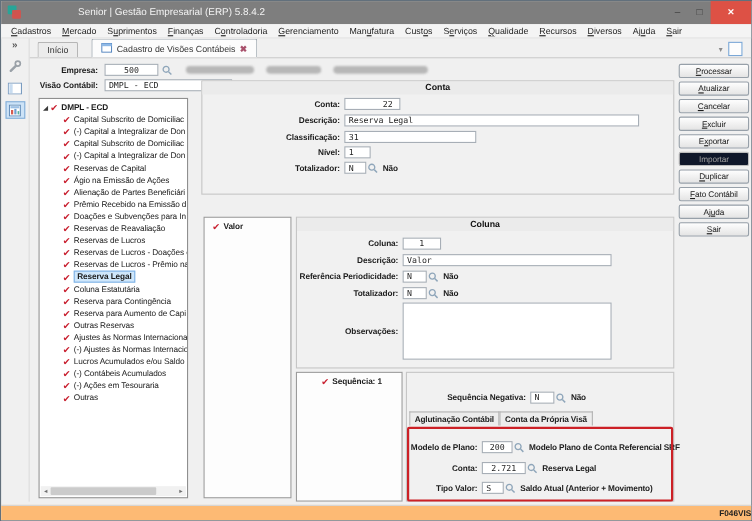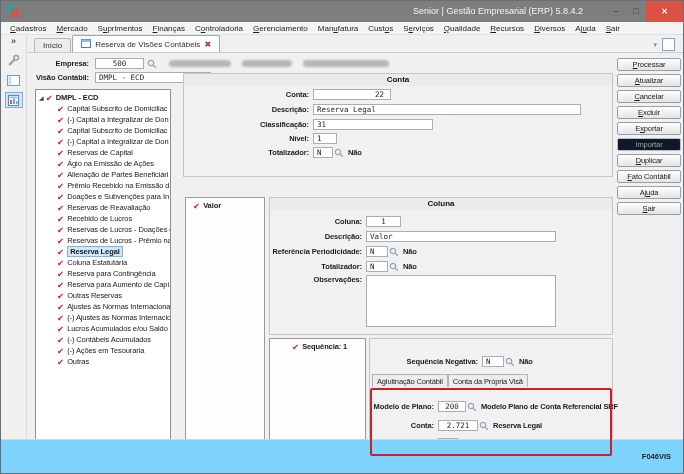--- a/index.html
+++ b/index.html
@@ -3,36 +3,36 @@
 <meta charset="utf-8">
 <style>
 *{box-sizing:border-box;margin:0;padding:0}
 body{margin:0;background:#fff;font-family:"Liberation Sans",sans-serif}
 .win{position:relative;width:684px;height:474px;background:#f0f0f0;border:1px solid #62707c;overflow:hidden}
 
 .titlebar{position:absolute;left:0;top:0;right:0;height:21px;background:#7e7e7e}
 .applogo{position:absolute;left:6px;top:4px;width:14px;height:13px}
 .applogo .sq1{position:absolute;left:0;top:0;width:8px;height:8px;background:#27a598;border-radius:1px}
 .applogo .sq2{position:absolute;left:4px;top:4px;width:8px;height:8px;background:#d8504a;border-radius:1px;opacity:.93}
-.title{position:absolute;left:70px;right:100px;top:0;height:36px;line-height:21px;text-align:right;color:#f4f4f4;font-size:9px;white-space:nowrap;overflow:hidden}
+.title{position:absolute;left:70px;right:100px;top:0;height:36px;line-height:21px;text-align:left;color:#f4f4f4;font-size:9px;white-space:nowrap;overflow:hidden}
 .tbbtn{position:absolute;top:0;height:20px;display:flex;align-items:center;justify-content:center;color:#3c3c3c;font-size:9px;cursor:default}
 #btn-min{right:58px;width:18px}
 #btn-max{right:38px;width:18px}
 #btn-close{right:0;width:37px;height:21px;background:#dd5145;color:#fff;font-size:8px;font-weight:bold}
 
 .menubar{position:absolute;left:0;top:21px;right:0;height:13px;background:#f4f4f4;border-bottom:1px solid #e2e2e2;display:flex;align-items:center;padding-left:4px}
 .menu-item{font-size:8px;color:#1d1d1d;padding:0 5px;white-space:nowrap}
 
 .sidebar{position:absolute;left:0;top:34px;width:26px;height:421px;border-right:1px solid #dcdcdc;display:flex;flex-direction:column;align-items:center}
 .chev{font-size:9px;color:#555;font-weight:bold;margin:1px 0 4px;line-height:10px}
 .icon16{width:18px;height:16px;display:flex;align-items:center;justify-content:center;margin:2px 0}
 .icon16.selected{background:#cde3f7;border:1px solid #84aed8}
 
 .tabstrip{position:absolute;left:26px;top:34px;right:0;height:18px;border-bottom:1px solid #cdcdcd;display:flex;align-items:flex-end;padding-left:7px}
-.tab{height:14px;display:flex;align-items:center;padding:0 8px;font-size:8px;color:#333;background:#ececec;border:1px solid #b6b6b6;border-bottom:none;border-radius:2px 2px 0 0;margin-right:1px;white-space:nowrap}
+.tab{height:14px;display:flex;align-items:center;padding:0 8px;font-size:8px;color:#333;background:#ececec;border:1px solid #b6b6b6;border-bottom:none;border-radius:2px 2px 0 0;margin-right:12px;white-space:nowrap}
 .tab.active{height:17px;background:#fcfcfc;border-color:#9fa8b0;gap:4px}
 .tabclose{color:#a8506b;font-size:8px;font-weight:bold}
 .tcaret{position:absolute;right:26px;top:6px;font-size:7px;color:#8b8b8b}
 .tsquare{position:absolute;right:8px;top:3px;width:13px;height:13px;background:#fdfdfd;border:1px solid #7aa7d6}
 
 .hrow{position:absolute;display:flex;align-items:center;height:13px;left:30px;gap:2px}
 .lbl{font-size:7.5px;font-weight:bold;color:#1c1c1c;text-align:right;white-space:nowrap;flex:none;letter-spacing:-.1px;margin-right:4px}
 .fld{height:11px;background:#fff;border:1px solid #a7aeb6;font-family:"DejaVu Sans Mono",monospace;font-size:7.5px;color:#1f1f1f;display:flex;align-items:center;padding:0 3px;flex:none;white-space:nowrap;overflow:hidden}
 .ar{justify-content:flex-end;padding-right:6px}
 .ac{justify-content:center}
@@ -62,28 +62,28 @@
 .lw92{width:92px}
 .lw108{width:108px}
 .lw64{width:64px}
 .ta{background:#fff;border:1px solid #a7aeb6;flex:none}
 
 .panel{position:absolute;background:#fdfdfd;border:1px solid #9b9b9b}
 .prow{display:flex;align-items:center;height:13px;padding-top:2px}
 .plabel{font-size:7.5px;font-weight:bold;color:#1b1b1b;letter-spacing:-.1px}
 
 .ctabs{position:absolute;left:2px;right:2px;top:33px;height:15px;display:flex;align-items:flex-end;overflow:hidden}
-.ctab{height:13px;display:flex;align-items:center;padding:0 4px;font-size:7.5px;font-weight:normal;color:#222;background:#ededed;border:1px solid #b2b2b2;border-bottom:none;white-space:nowrap;flex:none;letter-spacing:-.15px}
+.ctab{height:13px;display:flex;align-items:center;padding:0 4px;font-size:7.5px;font-weight:bold;color:#222;background:#ededed;border:1px solid #b2b2b2;border-bottom:none;white-space:nowrap;flex:none;letter-spacing:-.15px}
 .ctab.on{height:15px;background:#f8f8f8;border-color:#97a1aa}
 .redbox{position:absolute;left:369px;top:387px;width:242px;height:68px;border:2.5px solid #cc2026;border-radius:2px;pointer-events:none;z-index:5}
 
 .btn{position:absolute;left:616px;width:64px;height:13px;display:flex;align-items:center;justify-content:center;font-size:7.5px;color:#1a1a1a;background:linear-gradient(#fefefe,#e4e4e4);border:1px solid #97a0a9;border-radius:2px;letter-spacing:-.1px;white-space:nowrap}
 .btn.disabled{color:#a0a0a0;background:#0f172a;border-color:#bcbcbc}
 
-.statusbar{position:absolute;left:0;bottom:0;right:0;height:34px;background:#7dd3fc;border-top:1px solid #d6d6d6;display:flex;align-items:center;justify-content:flex-end;padding-right:12px}
+.statusbar{position:absolute;left:0;bottom:0;right:0;height:14px;background:#fdba74;border-top:1px solid #d6d6d6;display:flex;align-items:center;justify-content:flex-end;}
 .scode{font-size:7.5px;font-weight:bold;color:#222}
 u{text-underline-offset:1px}
 </style>
 </head>
 <body>
 
 <div class="win" id="win">
 
   <div class="titlebar">
     <span class="applogo">
@@ -138,21 +138,21 @@
     </span>
   </div>
 
   <div class="tabstrip">
     <div class="tab">Início</div>
     <div class="tab active">
       <span><svg width="10" height="9" viewBox="0 0 10 9">
             <rect x="0.5" y="0.5" width="9" height="8" fill="#fff" stroke="#4a7ebb"></rect>
             <rect x="0.5" y="0.5" width="9" height="2.5" fill="#8fb9e6"></rect>
           </svg></span>
-      <span>Reserva de Visões Contábeis</span>
+      <span>Cadastro de Visões Contábeis</span>
       <span class="tabclose">✖</span>
     </div>
     <span class="tcaret">▾</span>
     <span class="tsquare"></span>
   </div>
 
   <div class="hrow" style="top:56px">
     <span class="lbl" style="width:58px">Empresa:</span>
     <span class="fld ac" style="width:49px">500</span>
     <span class="mag">
@@ -218,21 +218,21 @@
         <div class="trow child">
           <span class="chk">✔</span>
           <span class="tlabel">Doações e Subvenções para In</span>
         </div>
         <div class="trow child">
           <span class="chk">✔</span>
           <span class="tlabel">Reservas de Reavaliação</span>
         </div>
         <div class="trow child">
           <span class="chk">✔</span>
-          <span class="tlabel">Recebido de Lucros</span>
+          <span class="tlabel">Reservas de Lucros</span>
         </div>
         <div class="trow child">
           <span class="chk">✔</span>
           <span class="tlabel">Reservas de Lucros - Doações e</span>
         </div>
         <div class="trow child">
           <span class="chk">✔</span>
           <span class="tlabel">Reservas de Lucros - Prêmio na</span>
         </div>
         <div class="trow child">
@@ -285,21 +285,21 @@
       <span class="sthumb"></span>
       <span class="sfill"></span>
       <span class="sarr">►</span>
     </div>
   </div>
 
   <div class="gb" style="left:182px;top:72px;width:430px;height:104px">
     <div class="gbh">Conta</div>
     <div class="frow" style="top:14px">
       <span class="lbl lw125">Conta:</span>
-      <span class="fld ar" style="width:78px">22</span>
+      <span class="fld ar" style="width:51px">22</span>
     </div>
     <div class="frow" style="top:29px">
       <span class="lbl lw125">Descrição:</span>
       <span class="fld" style="width:268px">Reserva Legal</span>
     </div>
     <div class="frow" style="top:44px">
       <span class="lbl lw125">Classificação:</span>
       <span class="fld" style="width:120px">31</span>
     </div>
     <div class="frow" style="top:58px">
@@ -351,21 +351,21 @@
       <span class="lbl lw92">Totalizador:</span>
       <span class="fld" style="width:22px">N</span>
       <span class="mag">
           <svg width="10" height="10" viewBox="0 0 10 10">
             <circle cx="4" cy="4" r="2.7" fill="none" stroke="#8fa6ba" stroke-width="1.2"></circle>
             <line x1="6.2" y1="6.2" x2="8.8" y2="8.8" stroke="#8fa6ba" stroke-width="1.3"></line>
           </svg>
         </span>
       <span class="aux">Não</span>
     </div>
-    <div class="frow" style="top:77px;height:auto;align-items:flex-start">
+    <div class="frow" style="top:77px;height:auto;align-items:center">
       <span class="lbl lw92">Observações:</span>
       <span class="ta" style="width:190px;height:52px"></span>
     </div>
   </div>
 
   <div class="panel" style="left:268px;top:337px;width:97px;height:118px">
     <div class="prow" style="padding-left:22px">
       <span class="chk">✔</span>
       <span class="plabel">Sequência: 1</span>
     </div>

